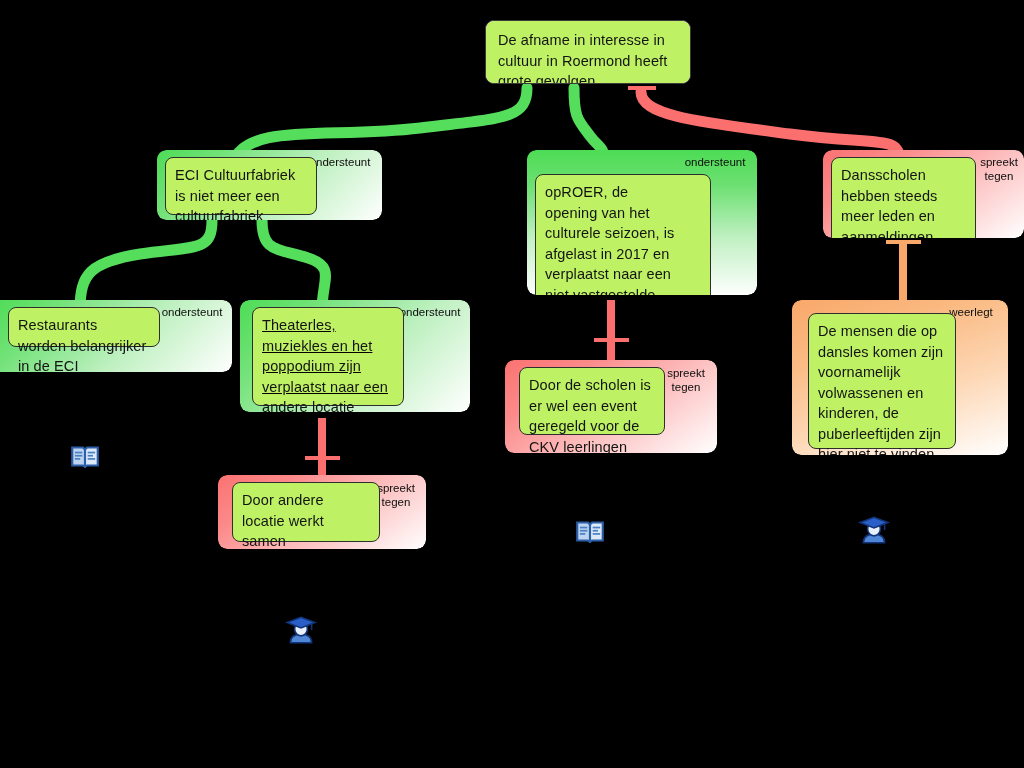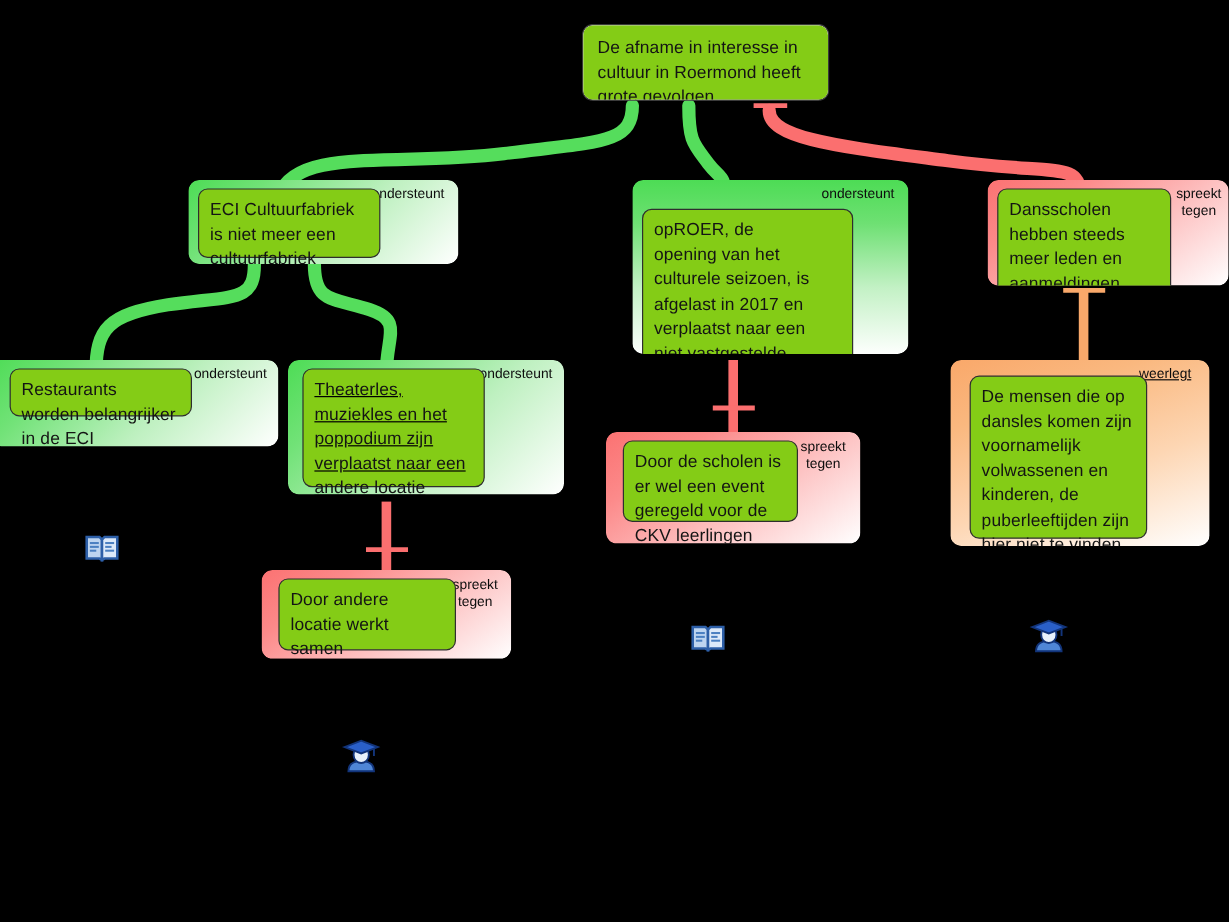--- a/index.html
+++ b/index.html
@@ -47,21 +47,21 @@
     background: linear-gradient(180deg, #4ddc55 0%, #6ee073 25%, #c3f1c5 62%, #fdfffd 100%);
   }
   .tint.red {
     background: linear-gradient(145deg, #fb7272 0%, #fc8a8a 25%, #fdc2c2 60%, #ffffff 100%);
   }
   .tint.orange {
     background: linear-gradient(160deg, #f9a86a 0%, #fab87f 25%, #fdd6b3 60%, #ffffff 100%);
   }
   .node .inner {
     position: absolute;
-    background: #84cc16;
+    background: #bef264;
     border: 1px solid #2e2e2e;
     border-radius: 8px;
     box-sizing: border-box;
     padding: 7px 9px 6px 9px;
   }
   .node .inner .txt {
     font-size: 14.5px;
     line-height: 20.5px;
     color: #141414;
     white-space: pre-line;
@@ -198,21 +198,21 @@
     <div class="inner" style="left:14px; top:7px; width:146px; height:68px;">
       <div class="txt">Door de scholen is
 er wel een event
 geregeld voor de
 CKV leerlingen</div>
     </div>
   </div>
 
   <div class="node" style="left:792px; top:300px; width:216px; height:155px;">
     <div class="tint orange"></div>
-    <div class="relation" style="left:148px; top:6px; width:62px;text-decoration:underline;">weerlegt</div>
+    <div class="relation" style="left:148px; top:6px; width:62px;">weerlegt</div>
     <div class="inner" style="left:16px; top:13px; width:148px; height:136px;">
       <div class="txt">De mensen die op
 dansles komen zijn
 voornamelijk
 volwassenen en
 kinderen, de
 puberleeftijden zijn
 hier niet te vinden.</div>
     </div>
   </div>

